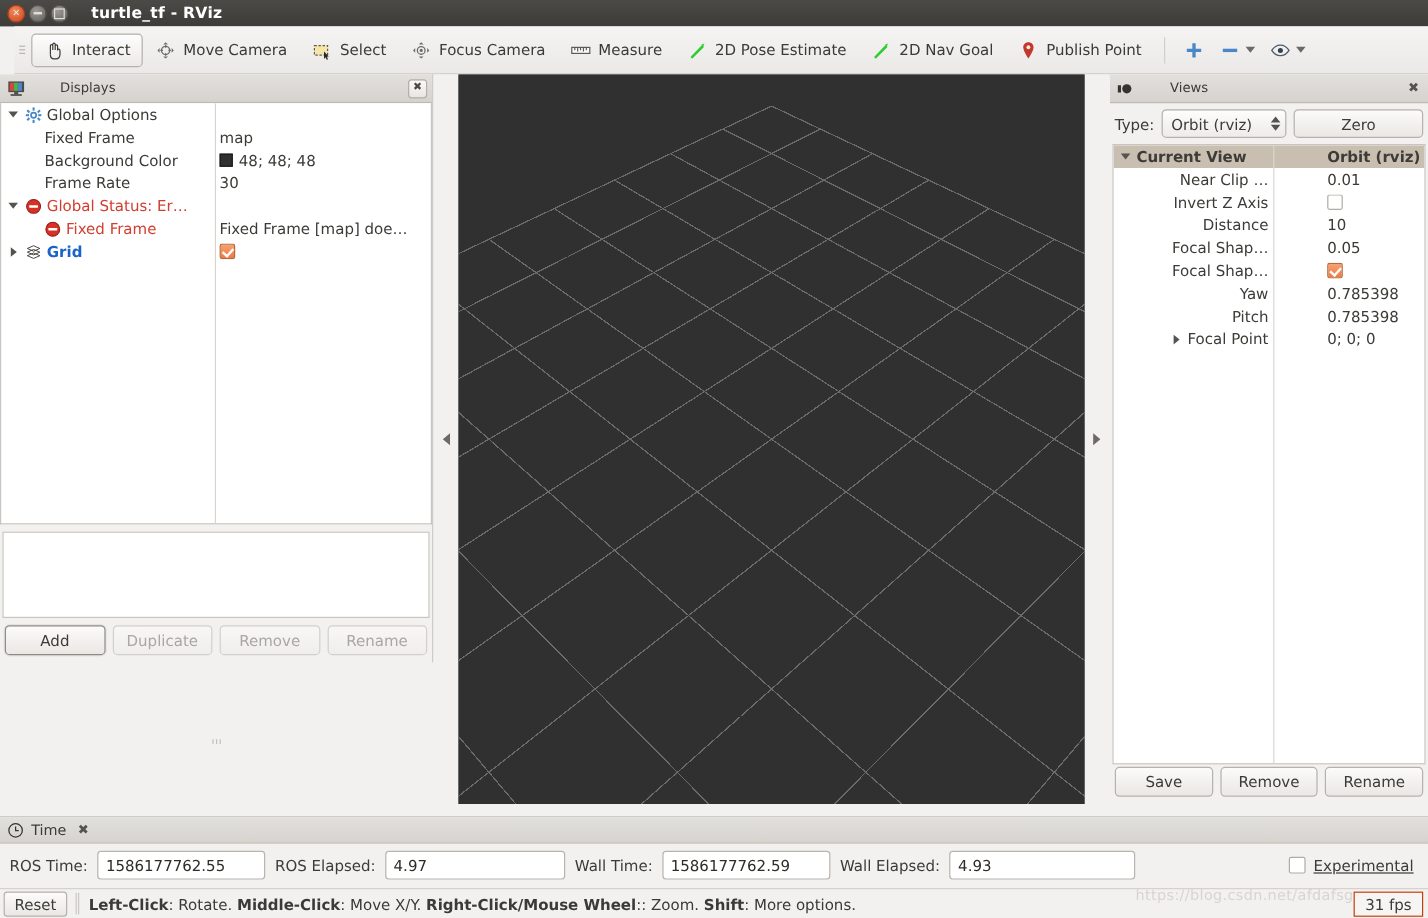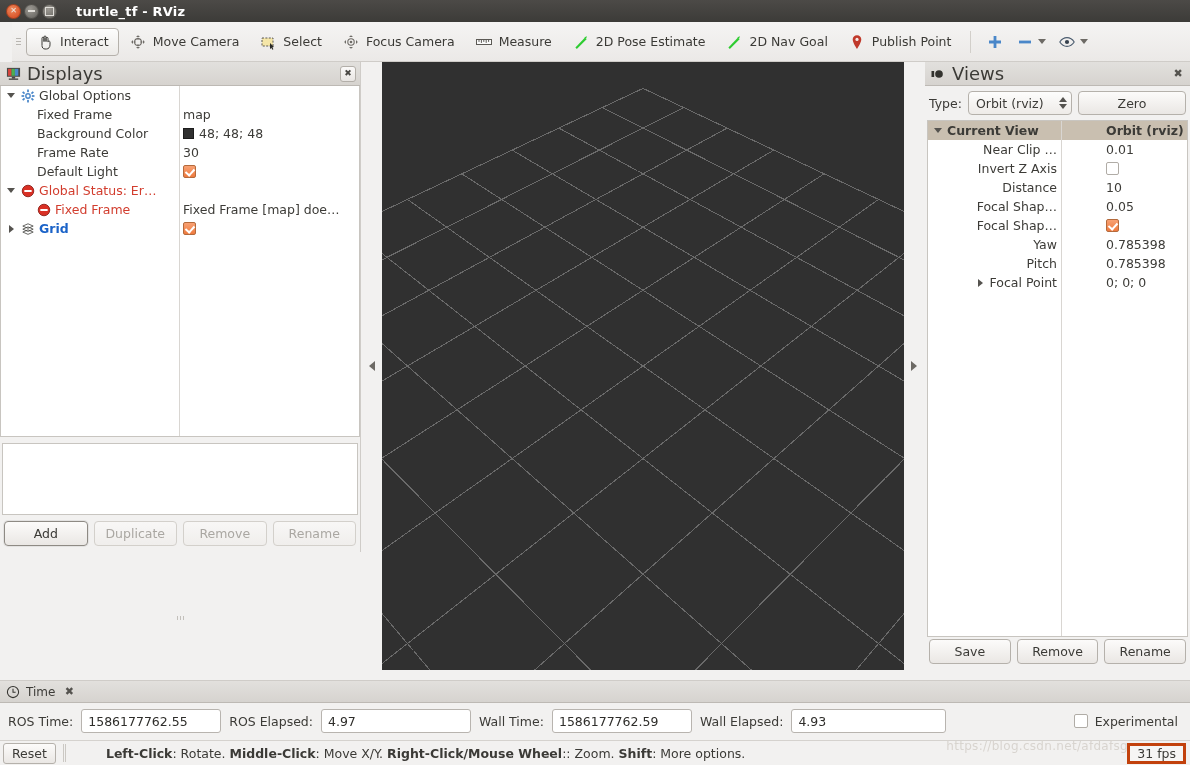--- a/index.html
+++ b/index.html
@@ -59,21 +59,21 @@
   .caretbtn { display:flex; align-items:center; gap:4px; padding: 0 6px; height:28px; }
   .mini-caret { width: 0; height: 0; border-left: 4px solid transparent;
                 border-right: 4px solid transparent; border-top: 5px solid #6d6a65; }
 
   
   .panel-title {
     height: 24px; background: linear-gradient(to bottom,#e2e0dd,#d6d3cf);
     border-bottom: 1px solid #bdb9b4;
     display: flex; align-items: center; padding: 0 4px 0 6px; gap: 6px;
   }
-  .panel-title .ptxt { font-size: 18px; color: #3b3a36; flex: 1; }
+  .panel-title .ptxt { font-size: 11px; color: #3b3a36; flex: 1; margin-left: 23px; }
   .panel-x {
     width: 16px; height: 16px; border: 1px solid #b3afa9; border-radius: 3px;
     background: linear-gradient(to bottom,#fbfaf9,#e8e5e2);
     display:flex; align-items:center; justify-content:center;
     font-size: 9px; color: #4a4844; line-height: 1;
   }
   .panel-x.flat { border: none; background: none; font-size: 11px; color:#55534f; }
 
   
   .displays {
@@ -192,42 +192,42 @@
   .timerow { display:flex; align-items:center; gap: 8px; padding: 6px 6px 0 8px; }
   .tlabel { font-size: 12.5px; white-space: nowrap; }
   .tinput {
     height: 24px; border: 1px solid #b8b4af; border-radius: 3px; background: #ffffff;
     display:flex; align-items:center; padding: 0 6px; font-size: 12.5px; color: #2e2d2a;
   }
   .tinput.w1 { width: 140px; }
   .tinput.w2 { width: 150px; }
   .tinput.w3 { width: 140px; }
   .tinput.w4 { width: 155px; }
-  .expwrap { margin-left: auto; display:flex; gap:7px; padding-right: 6px;}
+  .expwrap { margin-left: auto; display:flex; gap:7px; padding-right: 6px; text-decoration: underline;}
   .expchk { width: 14px; height: 14px; border: 1px solid #b0aca6; border-radius: 2px;
             background: #ffffff; }
 
   
   .statusbar {
     position: absolute; left: 0; top: 740px; width: 1190px; height: 25px;
     background: #f2f1f0; border-top: 1px solid #d5d2ce;
     display: flex; align-items: center; gap: 6px; padding: 0 2px 0 3px;
   }
   .resetbtn {
     height: 21px; padding: 0 8px; border: 1px solid #b5b1ab; border-radius: 3px;
     background: linear-gradient(to bottom,#fcfbfa,#eae7e4); font-size: 12.5px;
     display:flex; align-items:center;
   }
   .vgrip { width: 6px; height: 18px; display:flex; justify-content:center; gap:1px; }
   .vgrip span { width:1px; height:18px; background:#cbc8c3; }
-  .hint { font-size: 12.5px; color: #3b3a36; white-space: nowrap; margin-left: 32px; }
+  .hint { font-size: 12.5px; color: #3b3a36; white-space: nowrap; }
   .hint b { font-weight: bold; }
   .fps {
     margin-left: auto; height: 21px; min-width: 58px; padding: 0 7px;
-    border: 3px solid #c2410c; background: #f6f5f4; display:flex; align-items:center;
+    border: 1px solid #c2410c; background: #f6f5f4; display:flex; align-items:center;
     justify-content:center; font-size: 12.5px; margin-right: 2px;
   }
   .watermark {
     position: absolute; right: 62px; top: 739px; font-size: 12px; color: #d8d4cf;
     letter-spacing: .3px; pointer-events: none; white-space: nowrap;
   }
   .splitgrip {
     position:absolute; left: 160px; top: 553px; width: 40px; height: 6px;
     display:flex; align-items:center; justify-content:center; gap:2px;
   }
@@ -404,30 +404,20 @@
             </div>
           </div>
           <div class="trow">
             <div class="tname">
               <span class="indent"></span>
               <span class="twist none"></span>
               <span>Frame Rate</span>
             </div>
             <div class="tval">
               <span>30</span>
-            </div>
-          </div>
-          <div class="trow">
-            <div class="tname">
-              <span class="indent"></span>
-              <span class="twist none"></span>
-              <span>Default Light</span>
-            </div>
-            <div class="tval">
-              <span class="chk"></span>
             </div>
           </div>
           <div class="trow">
             <div class="tname">
               <span class="twist open"></span>
               <span class="icn"><svg viewBox="0 0 16 16" width="14" height="14">
                   <circle cx="8" cy="8" r="6.6" fill="#d93025" stroke="#8c1d16" stroke-width="1"></circle>
                   <rect x="3.8" y="6.9" width="8.4" height="2.3" rx="0.4" fill="#ffffff"></rect>
                 </svg></span>
               <span class="err-text">Global Status: Er…</span>

